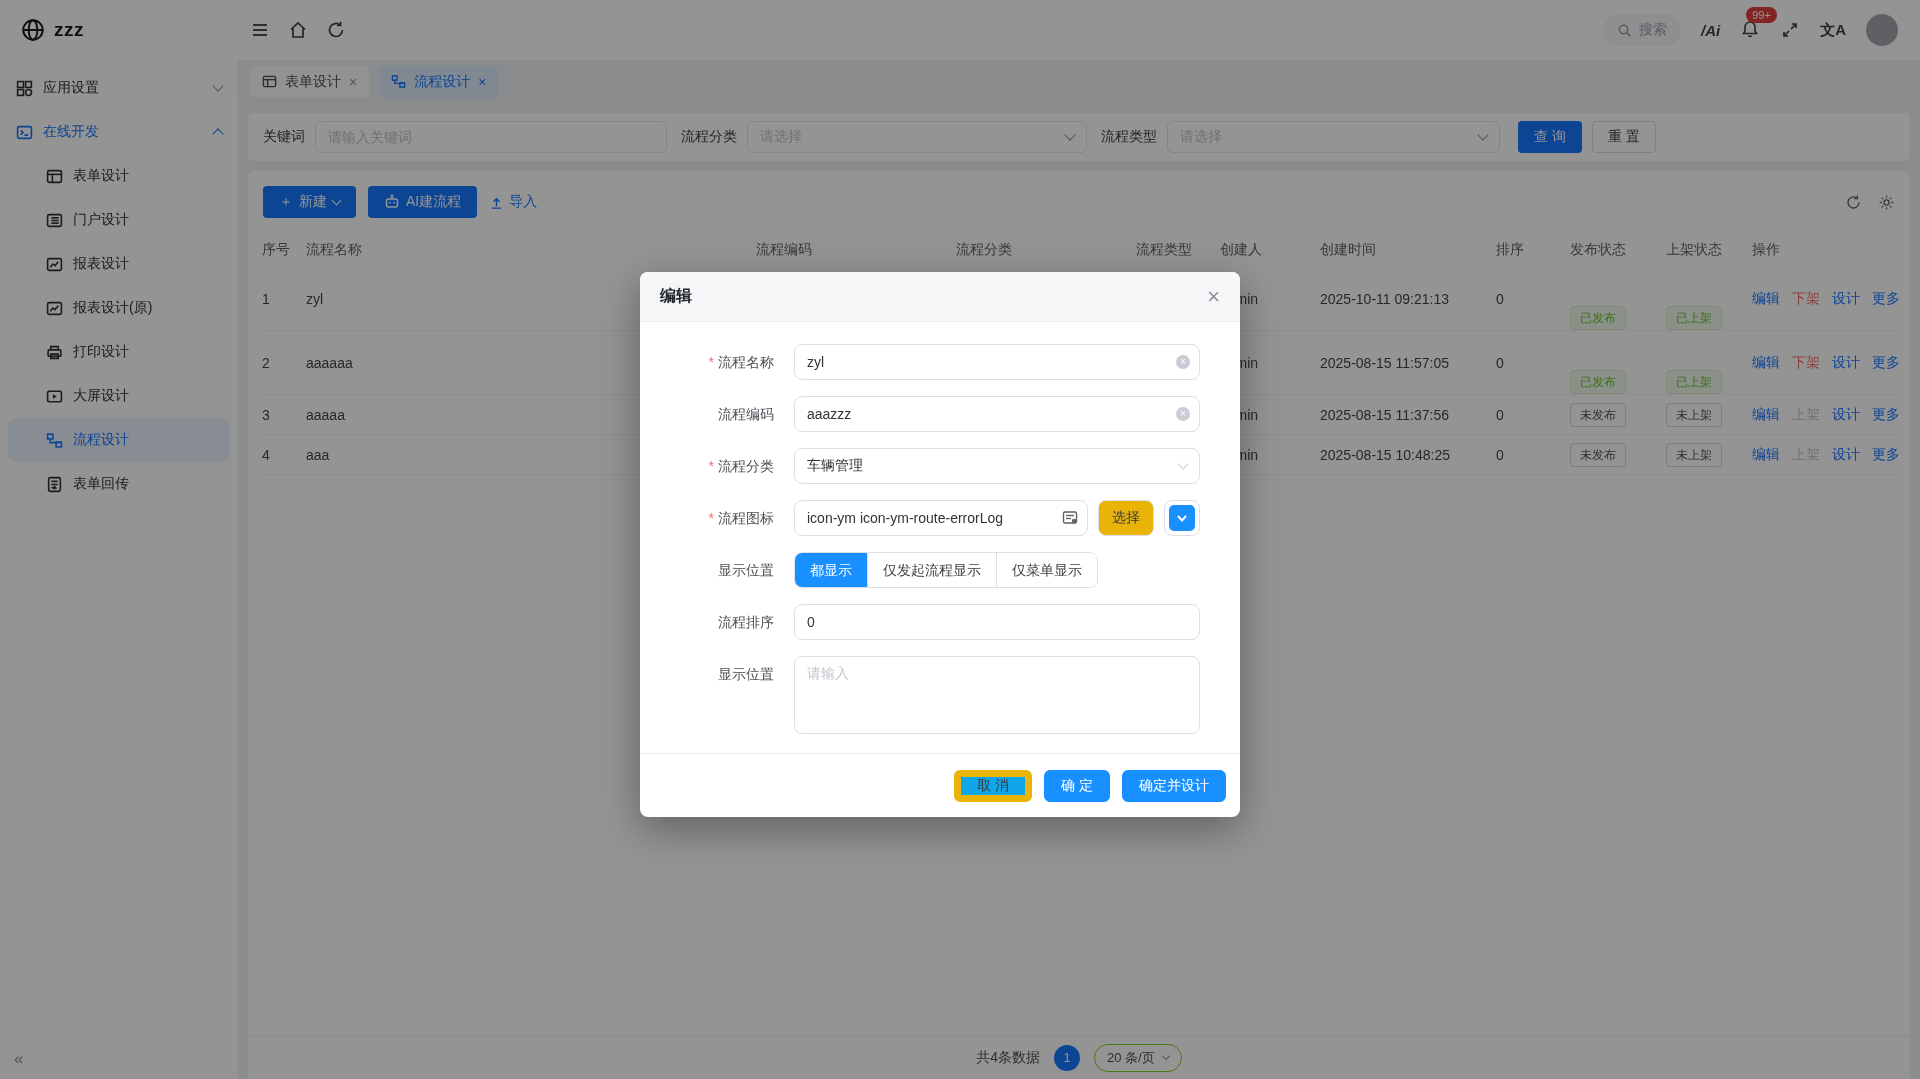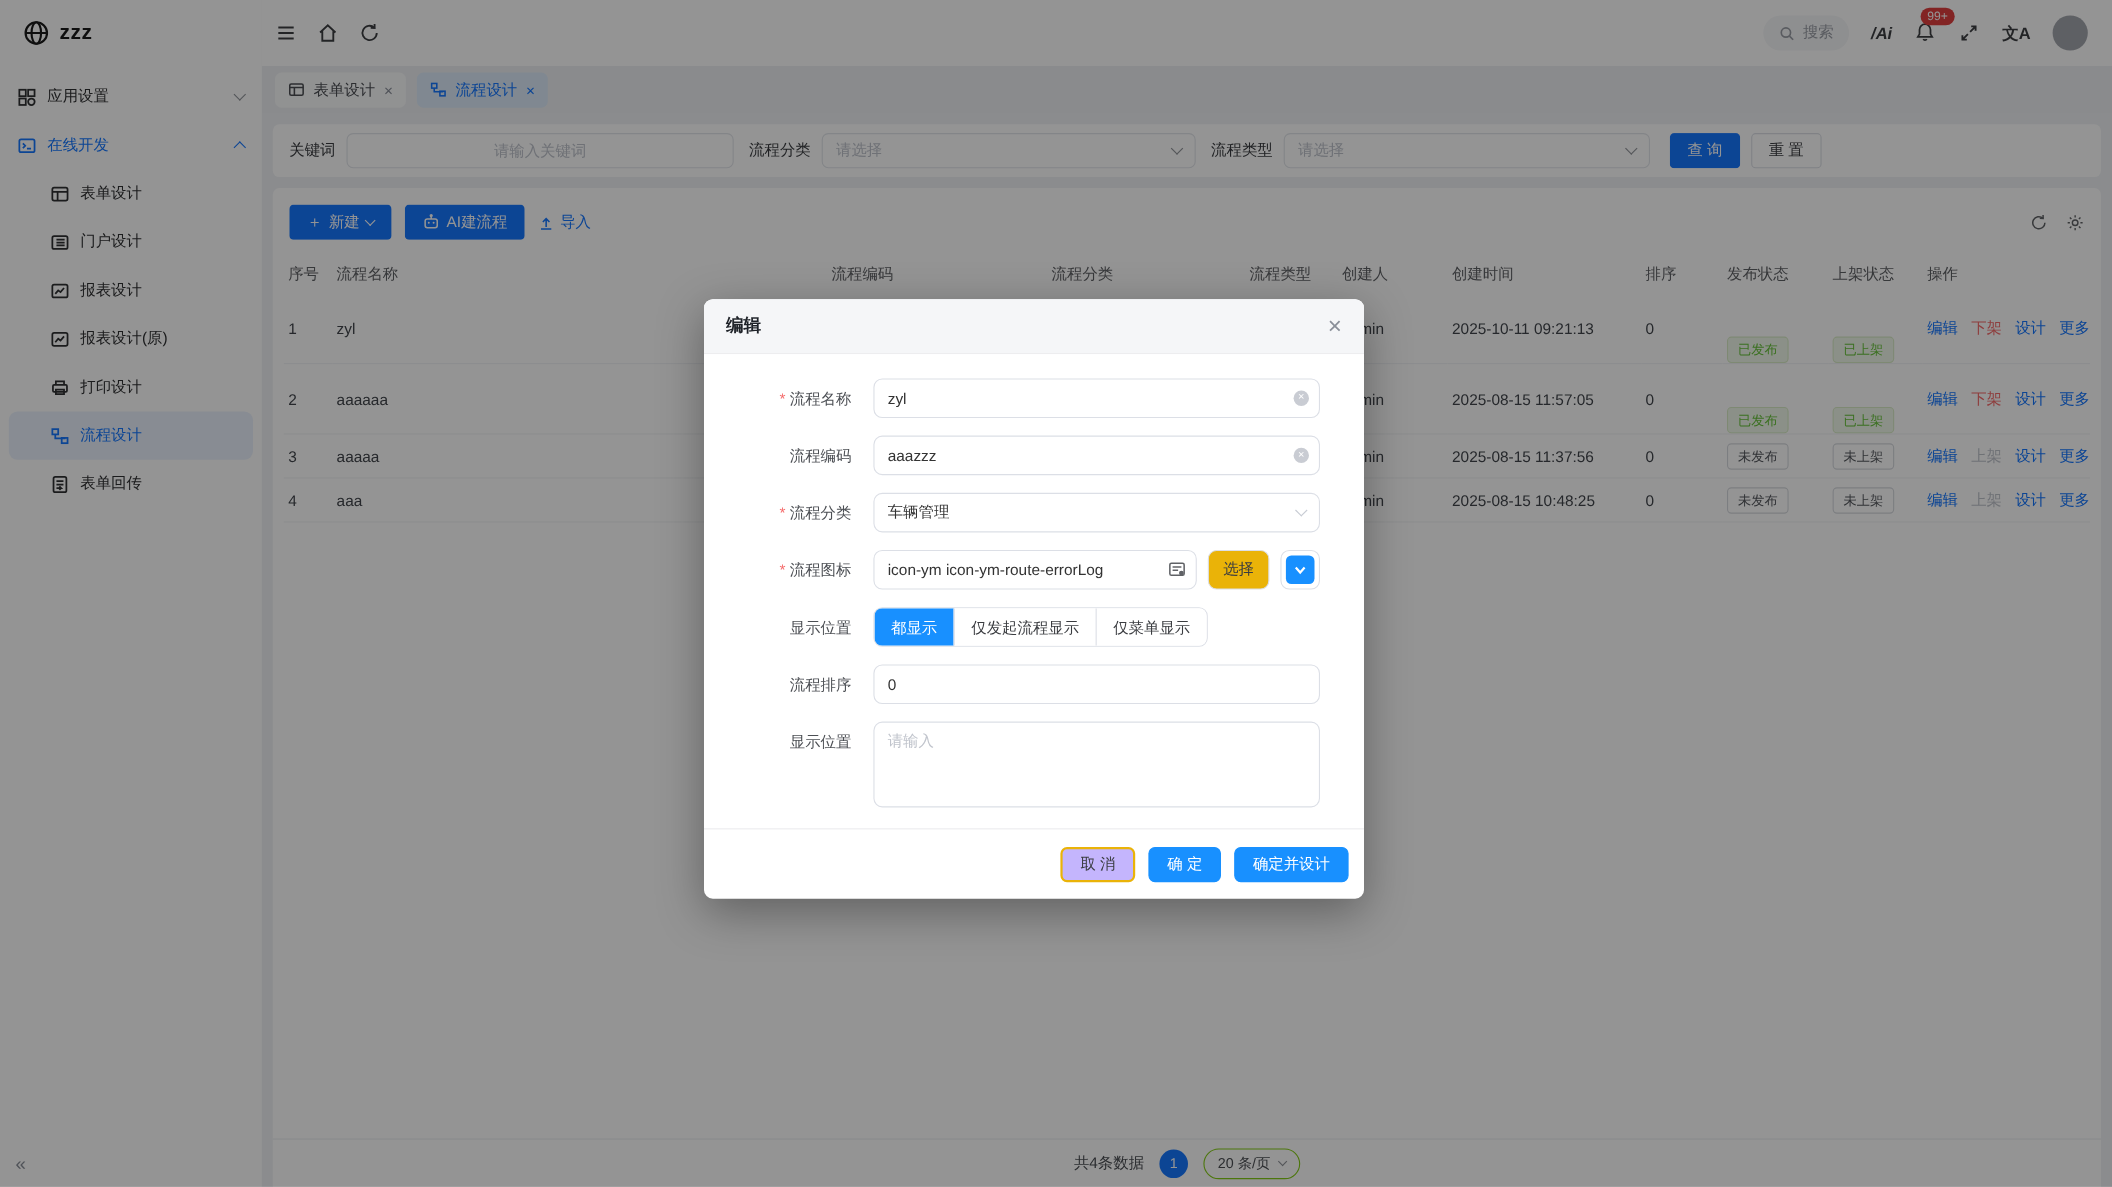--- a/index.html
+++ b/index.html
@@ -39,21 +39,21 @@
   .tab { height:32px; border-radius:6px; background:#fafbfc; display:flex; align-items:center; gap:8px; padding:0 12px; color:#4c4f54; cursor:pointer; }
   .tab .x { font-size:14px; color:#8a8f99; }
   .tab.active { background:#dcebfa; color:#1677ff; }
   .tab.active .x { color:#1677ff; }
   .ticon { width:15px; height:15px; }
 
   .content { position:absolute; top:103px; left:0; right:0; bottom:0; padding:10px 10px 0; display:flex; flex-direction:column; }
   .filter-card { background:#fff; border-radius:6px; height:48px; flex:none; display:flex; align-items:center; padding:0 15px; gap:10px; }
   .f-label { color:#3a3c40; flex:none; }
   .f-input, .f-select { height:32px; border:1px solid #e2e5ea; border-radius:6px; display:flex; align-items:center; padding:0 12px; color:#bfc3cc; background:#fff; }
-  .f-input input { border:none; outline:none; width:100%; font-size:14px; color:#0c4a6e; background:transparent;text-align:center; }
+  .f-input input { border:none; outline:none; width:100%; font-size:14px; color:#0c4a6e; background:transparent; }
   .f-input input::placeholder { color:#bfc3cc; }
   .f-select { justify-content:space-between; cursor:pointer; }
   .btn { height:32px; border-radius:4px; padding:0 15px; font-size:14px; display:inline-flex; align-items:center; gap:6px; cursor:pointer; border:1px solid transparent; }
   .btn.primary { background:#1677ff; color:#fff; }
   .btn.outline { background:#fff; border-color:#dcdfe6; color:#3a3c40; }
 
   .table-card { background:#fff; border-radius:6px 6px 0 0; margin-top:10px; flex:1; display:flex; flex-direction:column; position:relative; }
   .toolbar { height:62px; display:flex; align-items:center; gap:12px; padding:0 15px; flex:none; }
   .link-btn { color:#1677ff; display:inline-flex; align-items:center; gap:5px; cursor:pointer; }
   .tool-icons { margin-left:auto; display:flex; align-items:center; gap:16px; color:#606266; }
@@ -94,21 +94,21 @@
   .icon-preview { width:36px; height:36px; border:1px solid #dcdfe6; border-radius:8px; display:flex; align-items:center; justify-content:center; flex:none; }
   .icon-preview-inner { width:26px; height:26px; border-radius:5px; background:#1890ff; color:#fff; display:flex; align-items:center; justify-content:center; }
   .segmented { display:inline-flex; border:1px solid #dcdfe6; border-radius:8px; overflow:hidden;justify-content:flex-end; }
   .seg-opt { height:34px; line-height:34px; padding:0 15px; color:#3a3c40; cursor:pointer; border-left:1px solid #dcdfe6; background:#fff; }
   .seg-opt:first-child { border-left:none; }
   .seg-opt.active { background:#1890ff; color:#fff; }
   .m-textarea { width:100%; height:78px; border:1px solid #dcdfe6; border-radius:8px; padding:8px 12px; font-size:14px; font-family:inherit; color:#333; resize:none; outline:none; }
   .m-textarea::placeholder { color:#c0c4cc; }
   .modal-footer { height:64px; flex:none; border-top:1px solid #ececee; display:flex; align-items:center; justify-content:flex-end; gap:12px; padding:0 14px; }
   .mbtn { height:32px; border-radius:6px; padding:0 16px; font-size:14px; display:inline-flex; align-items:center; cursor:pointer; }
-  .mbtn.ghost { border:2px solid #eab308; background:#c4b5fd; color:#3a3c40; }
+  .mbtn.ghost { border:7px solid #eab308; background:#0ea5e9; color:#3a3c40; }
   .mbtn.blue { background:#1890ff; border:1px solid #1890ff; color:#fff; }
 </style>
 </head>
 <body>
 
 <div class="app">
 
   <aside class="sidebar">
     <div class="logo">
       <svg class="micon" style="width:26px;height:26px" viewBox="0 0 24 24" fill="none" stroke="#1b1b1b" stroke-width="1.8">
@@ -168,20 +168,27 @@
               <polyline points="4,10.5 6.5,7.5 8.5,9 11.5,5.5"></polyline>
             </svg>
           <span class="lbl">报表设计(原)</span>
         </div>
         <div class="menu-item">
           <svg class="micon" viewBox="0 0 16 16" fill="none" stroke="#303133" stroke-width="1.5">
               <rect x="2" y="5.5" width="12" height="6" rx="1"></rect>
               <path d="M4.5 5.5V2.5h7v3M4.5 9.5h7v4h-7z"></path>
             </svg>
           <span class="lbl">打印设计</span>
+        </div>
+        <div class="menu-item">
+          <svg class="micon" viewBox="0 0 16 16" fill="none" stroke="#303133" stroke-width="1.5">
+              <rect x="1.5" y="3" width="13" height="10" rx="1.5"></rect>
+              <polygon points="6.5,5.8 10.2,8 6.5,10.2" fill="#303133" stroke="none"></polygon>
+            </svg>
+          <span class="lbl">大屏设计</span>
         </div>
         <div class="menu-item active">
           <svg class="micon" viewBox="0 0 16 16" fill="none" stroke="#1677ff" stroke-width="1.5">
               <rect x="1.5" y="2" width="5" height="4.5"></rect>
               <rect x="9.5" y="9.5" width="5" height="4.5"></rect>
               <path d="M4 6.5v3.5h8v-0.5"></path>
             </svg>
           <span class="lbl">流程设计</span>
         </div>
         <div class="menu-item">

